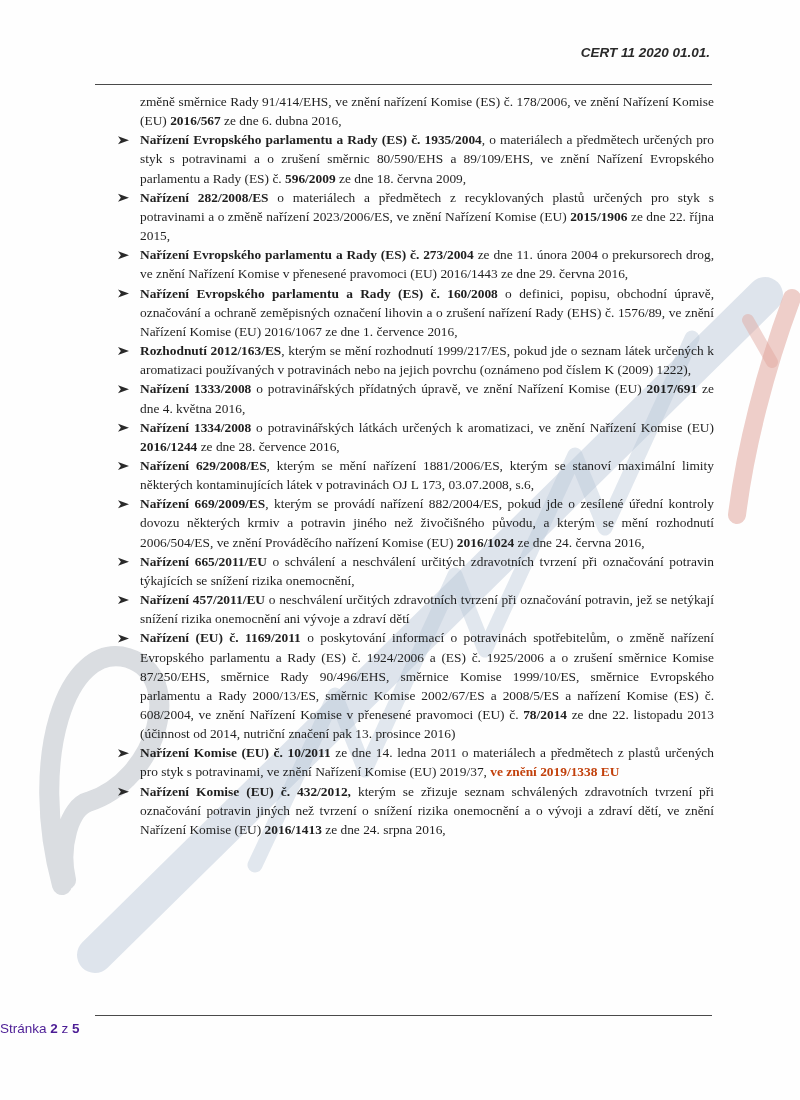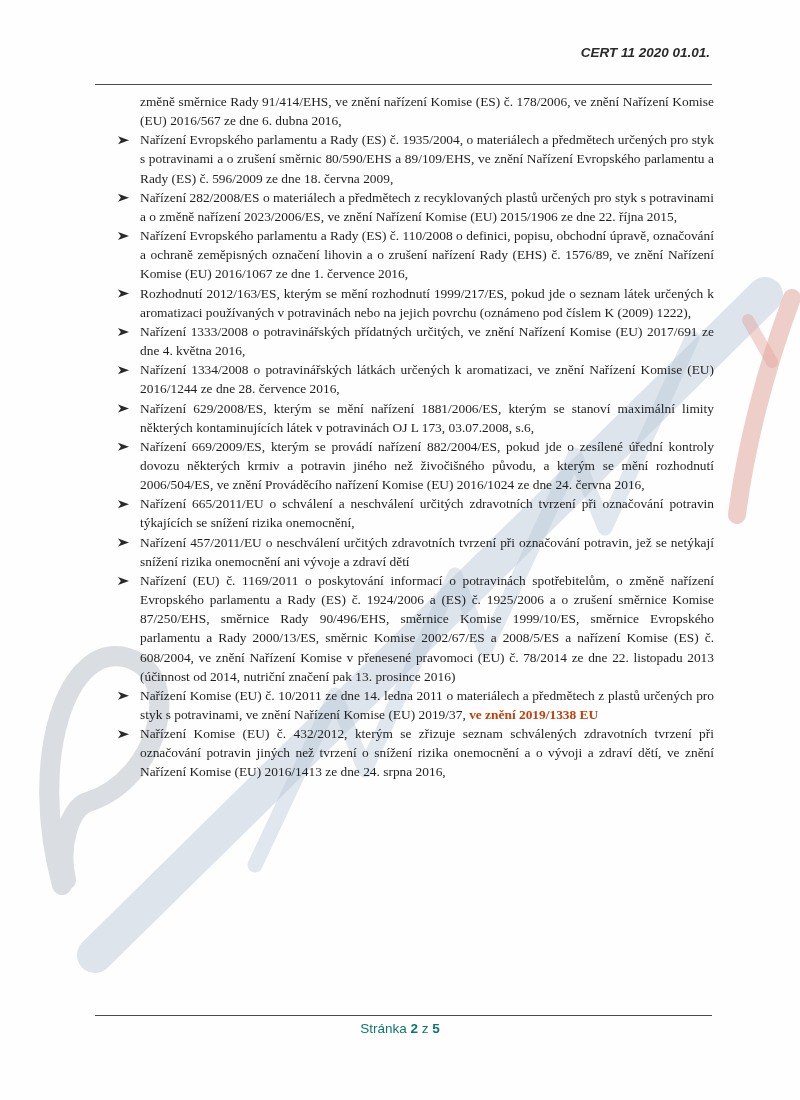--- a/index.html
+++ b/index.html
@@ -59,42 +59,41 @@
   .item { position: relative; }
   .item .bullet {
     position: absolute;
     left: -22px;
     top: 5px;
     width: 11px;
     height: 10px;
     background: #2a2a2a;
     clip-path: polygon(0 10%, 100% 50%, 0 90%, 26% 50%);
   }
-  .item .b { font-weight: 400; }
+  .item .b { font-weight: 700; }
   .item .red { font-weight: 700; }
 
   .footer-rule {
     position: absolute;
     top: 1015px;
     left: 95px;
     width: 617px;
     border: none;
     border-top: 1.3px solid #4a4a4a;
     z-index: 2;
   }
 
   .doc-footer {
     position: absolute;
     top: 1021px;
     left: 0;
     width: 800px;
-    text-align: center;
     font-family: "Liberation Sans", sans-serif;
     font-size: 13.5px;
-    color: #0f766e;
+    color: #4c1d95;
     z-index: 2;
   }
   .doc-footer .b { font-weight: 700; }
 </style>
 </head>
 <body>
 
 <div class="page">
 
   <svg class="watermark-svg" viewBox="0 0 800 1100" aria-hidden="true">
@@ -108,23 +107,24 @@
   <div class="doc-header">
     <span>CERT 11 2020 01.01.</span>
   </div>
 
   <hr class="header-rule">
 
   <div class="content" id="regulation-list">
       <div class="item"><span>změně směrnice Rady 91/414/EHS, ve znění nařízení Komise (ES) č. 178/2006, ve znění Nařízení Komise (EU) </span><span class="b">2016/567</span><span> ze dne 6. dubna 2016,</span></div>
       <div class="item"><span class="bullet"></span><span class="b">Nařízení Evropského parlamentu a Rady (ES) č. 1935/2004</span><span>, o materiálech a předmětech určených pro styk s potravinami a o zrušení směrnic 80/590/EHS a 89/109/EHS, ve znění Nařízení Evropského parlamentu a Rady (ES) č. </span><span class="b">596/2009</span><span> ze dne 18. června 2009,</span></div>
       <div class="item"><span class="bullet"></span><span class="b">Nařízení 282/2008/ES</span><span> o materiálech a předmětech z recyklovaných plastů určených pro styk s potravinami a o změně nařízení 2023/2006/ES, ve znění Nařízení Komise (EU) </span><span class="b">2015/1906</span><span> ze dne 22. října 2015,</span></div>
-      <div class="item"><span class="bullet"></span><span class="b">Nařízení Evropského parlamentu a Rady (ES) č. 110/2008</span><span> o definici, popisu, obchodní úpravě, označování a ochraně zeměpisných označení lihovin a o zrušení nařízení Rady (EHS) č. 1576/89, ve znění Nařízení Komise (EU) 2016/1067 ze dne 1. července 2016,</span></div>
+      <div class="item"><span class="bullet"></span><span class="b">Nařízení Evropského parlamentu a Rady (ES) č. 273/2004</span><span> ze dne 11. února 2004 o prekursorech drog, ve znění Nařízení Komise v přenesené pravomoci (EU) 2016/1443 ze dne 29. června 2016,</span></div>
+      <div class="item"><span class="bullet"></span><span class="b">Nařízení Evropského parlamentu a Rady (ES) č. 160/2008</span><span> o definici, popisu, obchodní úpravě, označování a ochraně zeměpisných označení lihovin a o zrušení nařízení Rady (EHS) č. 1576/89, ve znění Nařízení Komise (EU) 2016/1067 ze dne 1. července 2016,</span></div>
       <div class="item"><span class="bullet"></span><span class="b">Rozhodnutí 2012/163/ES</span><span>, kterým se mění rozhodnutí 1999/217/ES, pokud jde o seznam látek určených k aromatizaci používaných v potravinách nebo na jejich povrchu (oznámeno pod číslem K (2009) 1222),</span></div>
-      <div class="item"><span class="bullet"></span><span class="b">Nařízení 1333/2008</span><span> o potravinářských přídatných určitých, ve znění Nařízení Komise (EU) </span><span class="b">2017/691</span><span> ze dne 4. května 2016,</span></div>
+      <div class="item"><span class="bullet"></span><span class="b">Nařízení 1333/2008</span><span> o potravinářských přídatných úpravě, ve znění Nařízení Komise (EU) </span><span class="b">2017/691</span><span> ze dne 4. května 2016,</span></div>
       <div class="item"><span class="bullet"></span><span class="b">Nařízení 1334/2008</span><span> o potravinářských látkách určených k aromatizaci, ve znění Nařízení Komise (EU) </span><span class="b">2016/1244</span><span> ze dne 28. července 2016,</span></div>
       <div class="item"><span class="bullet"></span><span class="b">Nařízení 629/2008/ES</span><span>, kterým se mění nařízení 1881/2006/ES, kterým se stanoví maximální limity některých kontaminujících látek v potravinách OJ L 173, 03.07.2008, s.6,</span></div>
       <div class="item"><span class="bullet"></span><span class="b">Nařízení 669/2009/ES</span><span>, kterým se provádí nařízení 882/2004/ES, pokud jde o zesílené úřední kontroly dovozu některých krmiv a potravin jiného než živočišného původu, a kterým se mění rozhodnutí 2006/504/ES, ve znění Prováděcího nařízení Komise (EU) </span><span class="b">2016/1024</span><span> ze dne 24. června 2016,</span></div>
       <div class="item"><span class="bullet"></span><span class="b">Nařízení 665/2011/EU</span><span> o schválení a neschválení určitých zdravotních tvrzení při označování potravin týkajících se snížení rizika onemocnění,</span></div>
       <div class="item"><span class="bullet"></span><span class="b">Nařízení 457/2011/EU</span><span> o neschválení určitých zdravotních tvrzení při označování potravin, jež se netýkají snížení rizika onemocnění ani vývoje a zdraví dětí</span></div>
       <div class="item"><span class="bullet"></span><span class="b">Nařízení (EU) č. 1169/2011</span><span>  o poskytování informací o potravinách spotřebitelům, o změně nařízení Evropského parlamentu a Rady (ES) č. 1924/2006 a (ES) č. 1925/2006 a o zrušení směrnice Komise 87/250/EHS, směrnice Rady 90/496/EHS, směrnice Komise 1999/10/ES, směrnice Evropského parlamentu a Rady 2000/13/ES, směrnic Komise 2002/67/ES a 2008/5/ES a nařízení Komise (ES) č. 608/2004, ve znění Nařízení Komise v přenesené pravomoci (EU) č. </span><span class="b">78/2014</span><span> ze dne 22. listopadu 2013 (účinnost od 2014, nutriční značení pak 13. prosince 2016)</span></div>
       <div class="item"><span class="bullet"></span><span class="b">Nařízení Komise (EU) č. 10/2011</span><span> ze dne 14. ledna 2011 o materiálech a předmětech z plastů určených pro styk s potravinami, ve znění Nařízení Komise (EU) 2019/37, </span><span class="b red" style="color: #c2410c;">ve znění 2019/1338 EU</span></div>
       <div class="item"><span class="bullet"></span><span class="b">Nařízení Komise (EU) č. 432/2012,</span><span> kterým se zřizuje seznam schválených zdravotních tvrzení při označování potravin jiných než tvrzení o snížení rizika onemocnění a o vývoji a zdraví dětí, ve znění Nařízení Komise (EU) </span><span class="b">2016/1413</span><span> ze dne 24. srpna 2016,</span></div>
     </div>
 

